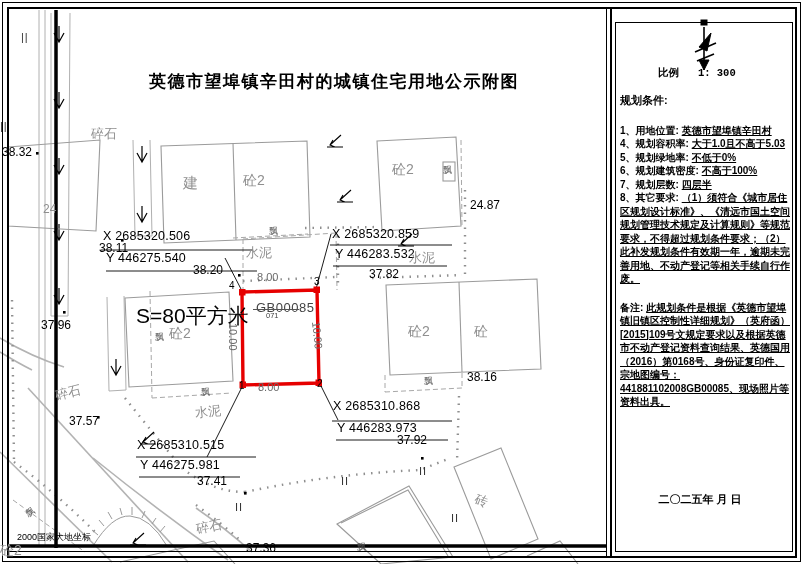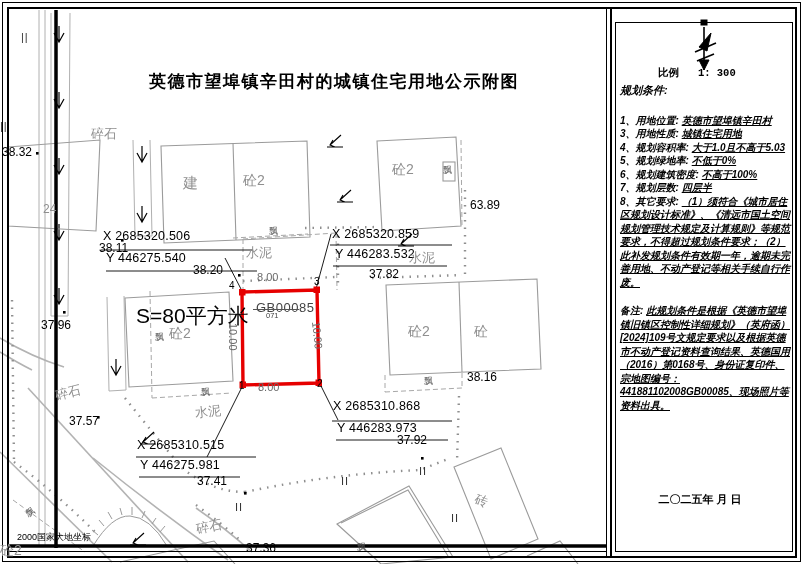--- a/index.html
+++ b/index.html
@@ -17,22 +17,22 @@
   .pt{font-size:10px;}
   .piao{font-size:9px;color:#555;}
   .grass{font-size:11px;color:#333;letter-spacing:1px;}
   .title{position:absolute;left:60px;top:26px;width:548px;text-align:center;
          font-size:17px;font-weight:bold;letter-spacing:1.5px;color:#000;margin-top:44px;}
   
   .panel-div1{position:absolute;left:606px;top:8px;width:1px;bottom:8px;background:#000;}
   .panel-div2{position:absolute;left:610px;top:8px;width:2px;bottom:8px;background:#000;}
   .panel-inner{position:absolute;left:615px;top:22px;width:176px;height:528px;border:1px solid #000;}
   .panel-rline{position:absolute;left:795px;top:8px;width:1px;bottom:8px;background:#000;}
-  .panel-text{position:absolute;left:620px;top:84px;width:172px;color:#000;
-              font-size:10px;line-height:13.5px;font-weight:bold;font-style:italic;}
+  .panel-text{position:absolute;left:620px;top:94px;width:172px;color:#000;
+              font-size:10px;line-height:13.5px;font-weight:bold;}
   .panel-heading{font-size:11px;margin-bottom:16px;}
   .p-item{margin:0;}
   .p-item .val{text-decoration:underline;}
   .p-note{margin-top:15px;}
   .p-note .val{text-decoration:underline;}
   .p-date{position:absolute;left:620px;top:492px;width:160px;text-align:center;
           font-size:11px;font-weight:bold;color:#000;}
   .scale-row{position:absolute;left:658px;top:66px;font-size:10.5px;font-weight:bold;color:#000;font-family:Liberation Mono, monospace;}
   .fracline{position:absolute;left:253px;top:309px;width:46px;height:1px;background:#555;}
 </style>
@@ -185,21 +185,21 @@
   <div class="title">英德市望埠镇辛田村的城镇住宅用地公示附图</div>
 
   <div class="ml elev" style="left:2px;top:146px">38.32</div>
   <div class="ml grass" style="left:21px;top:32px">||</div>
   <div class="ml grass" style="left:0px;top:121px">||</div>
   <div class="ml gray" style="left:91px;top:127px;font-size:13px">碎石</div>
   <div class="ml gray" style="left:43px;top:203px">24</div>
   <div class="ml gray" style="left:183px;top:175px;font-size:15px">建</div>
   <div class="ml gray" style="left:243px;top:173px;font-size:14px">砼2</div>
   <div class="ml gray" style="left:392px;top:162px;font-size:14px">砼2</div>
-  <div class="ml elev" style="left:470px;top:199px">63.89</div>
+  <div class="ml elev" style="left:470px;top:199px">24.87</div>
 
   <div class="ml coord" style="left:103px;top:230px">X 2685320.506</div>
   <div class="ml elev" style="left:99px;top:242px">38.11</div>
   <div class="ml coord" style="left:106px;top:252px">Y 446275.540</div>
   <div class="ml elev" style="left:193px;top:264px">38.20</div>
   <div class="ml gray" style="left:246px;top:246px;font-size:13px">水泥</div>
   <div class="ml coord" style="left:332px;top:228px">X 2685320.859</div>
   <div class="ml coord" style="left:335px;top:248px">Y 446283.532</div>
   <div class="ml gray" style="left:409px;top:251px;font-size:13px">水泥</div>
   <div class="ml elev" style="left:369px;top:268px">37.82</div>
@@ -260,24 +260,23 @@
   <div class="panel-inner"></div>
 
   <div class="scale-row">
     <span>比例</span>&nbsp;&nbsp;
     <span>1: 300</span>
   </div>
 
   <div class="panel-text">
     <div class="panel-heading">规划条件:</div>
     <p class="p-item"><span>1、用地位置:</span> <span class="val">英德市望埠镇辛田村</span></p>
-    <p class="p-item"><span>3、用地性质:</span> <span class="val">城镇住宅用地</span></p>
     <p class="p-item"><span>4、规划容积率:</span> <span class="val">大于1.0且不高于5.03</span></p>
     <p class="p-item"><span>5、规划绿地率:</span> <span class="val">不低于0%</span></p>
     <p class="p-item"><span>6、规划建筑密度:</span> <span class="val">不高于100%</span></p>
     <p class="p-item"><span>7、规划层数:</span> <span class="val">四层半</span></p>
     <p class="p-item"><span>8、其它要求:</span> <span class="val">（1）须符合《城市居住区规划设计标准》、《清远市国土空间规划管理技术规定及计算规则》等规范要求，不得超过规划条件要求；（2）此补发规划条件有效期一年，逾期未完善用地、不动产登记等相关手续自行作废。</span></p>
-    <p class="p-note"><span>备注:</span> <span class="val">此规划条件是根据《英德市望埠镇旧镇区控制性详细规划》（英府函）[2024]109号文规定要求以及根据英德市不动产登记资料查询结果、英德国用（2016）第0168号、身份证复印件、宗地图编号：441881102008GB00085、现场照片等资料出具。</span></p>
+    <p class="p-note"><span>备注:</span> <span class="val">此规划条件是根据《英德市望埠镇旧镇区控制性详细规划》（英府函）[2015]109号文规定要求以及根据英德市不动产登记资料查询结果、英德国用（2016）第0168号、身份证复印件、宗地图编号：441881102008GB00085、现场照片等资料出具。</span></p>
   </div>
 
   <div class="p-date">二〇二五年  月  日</div>
 
 </div>
 
 </body></html>

